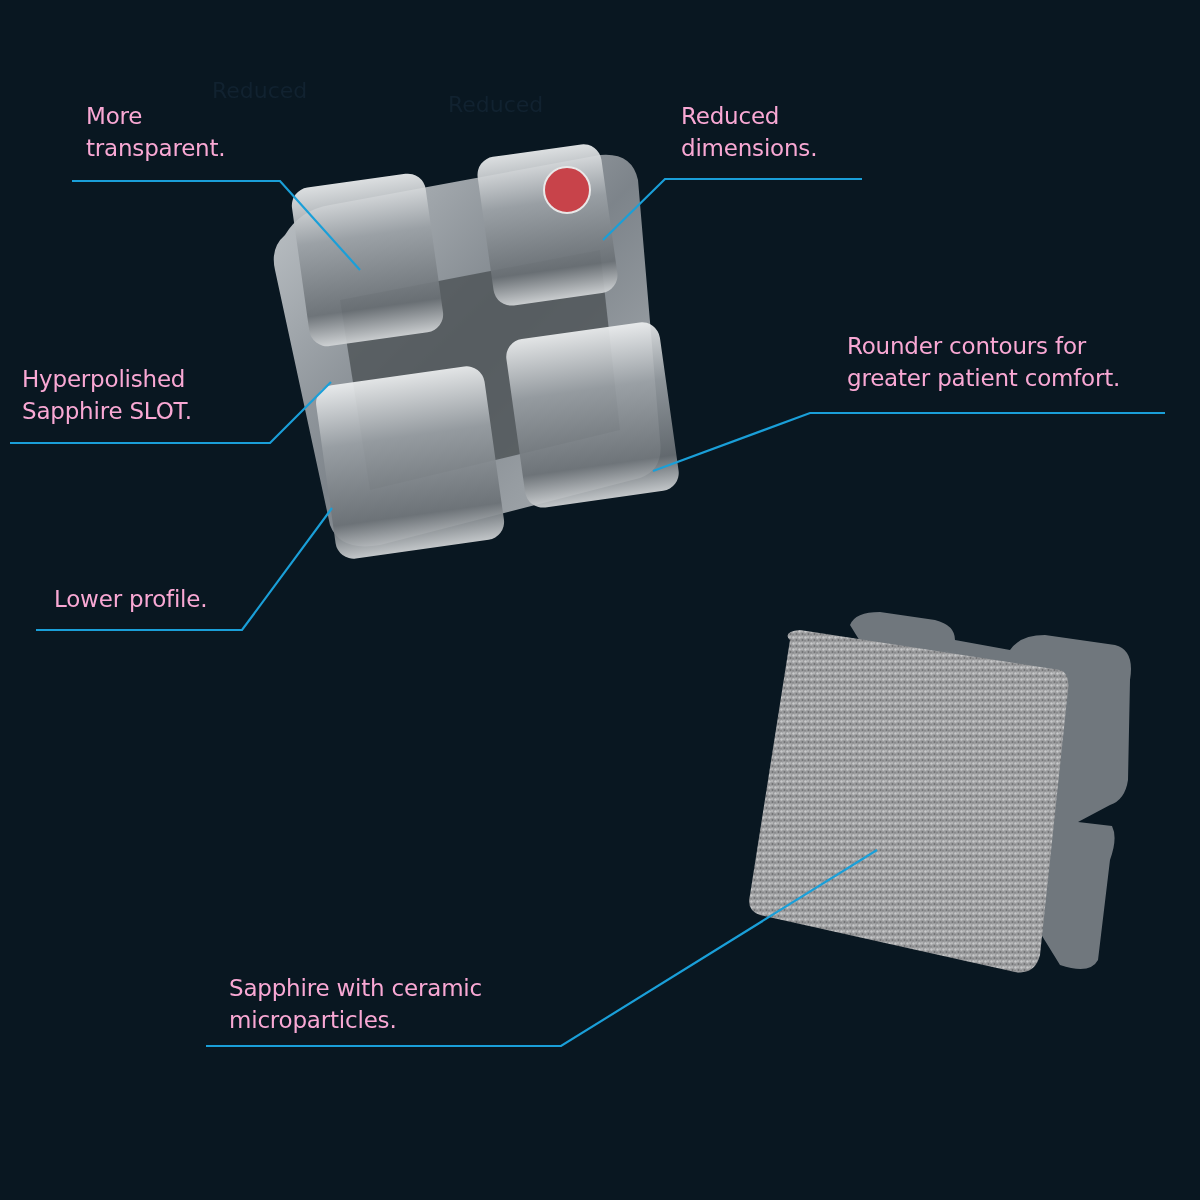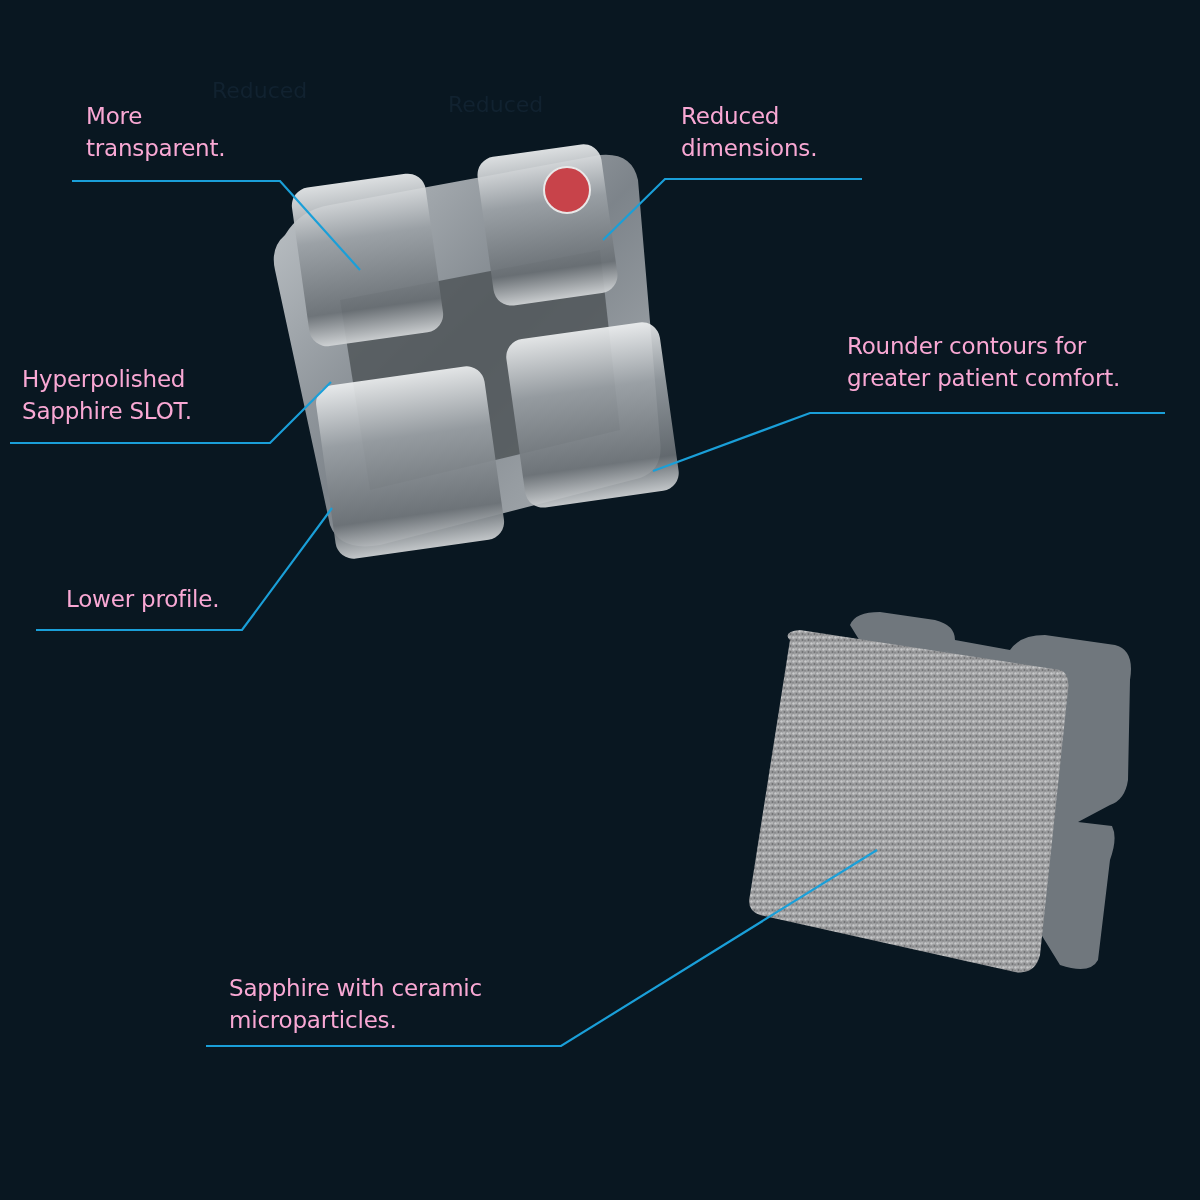--- a/index.html
+++ b/index.html
@@ -63,15 +63,15 @@
 </svg>
 
 <div class="label" style="left:86px;top:100px;">More
 transparent.</div>
 <div class="label" style="left:681px;top:100px;">Reduced
 dimensions.</div>
 <div class="label" style="left:22px;top:363px;">Hyperpolished
 Sapphire SLOT.</div>
 <div class="label" style="left:847px;top:330px;">Rounder contours for
 greater patient comfort.</div>
-<div class="label" style="left:66px;top:583px;">Lower profile.</div>
+<div class="label" style="left:54px;top:583px;">Lower profile.</div>
 <div class="label" style="left:229px;top:972px;">Sapphire with ceramic
 microparticles.</div>
 
 </body></html>

